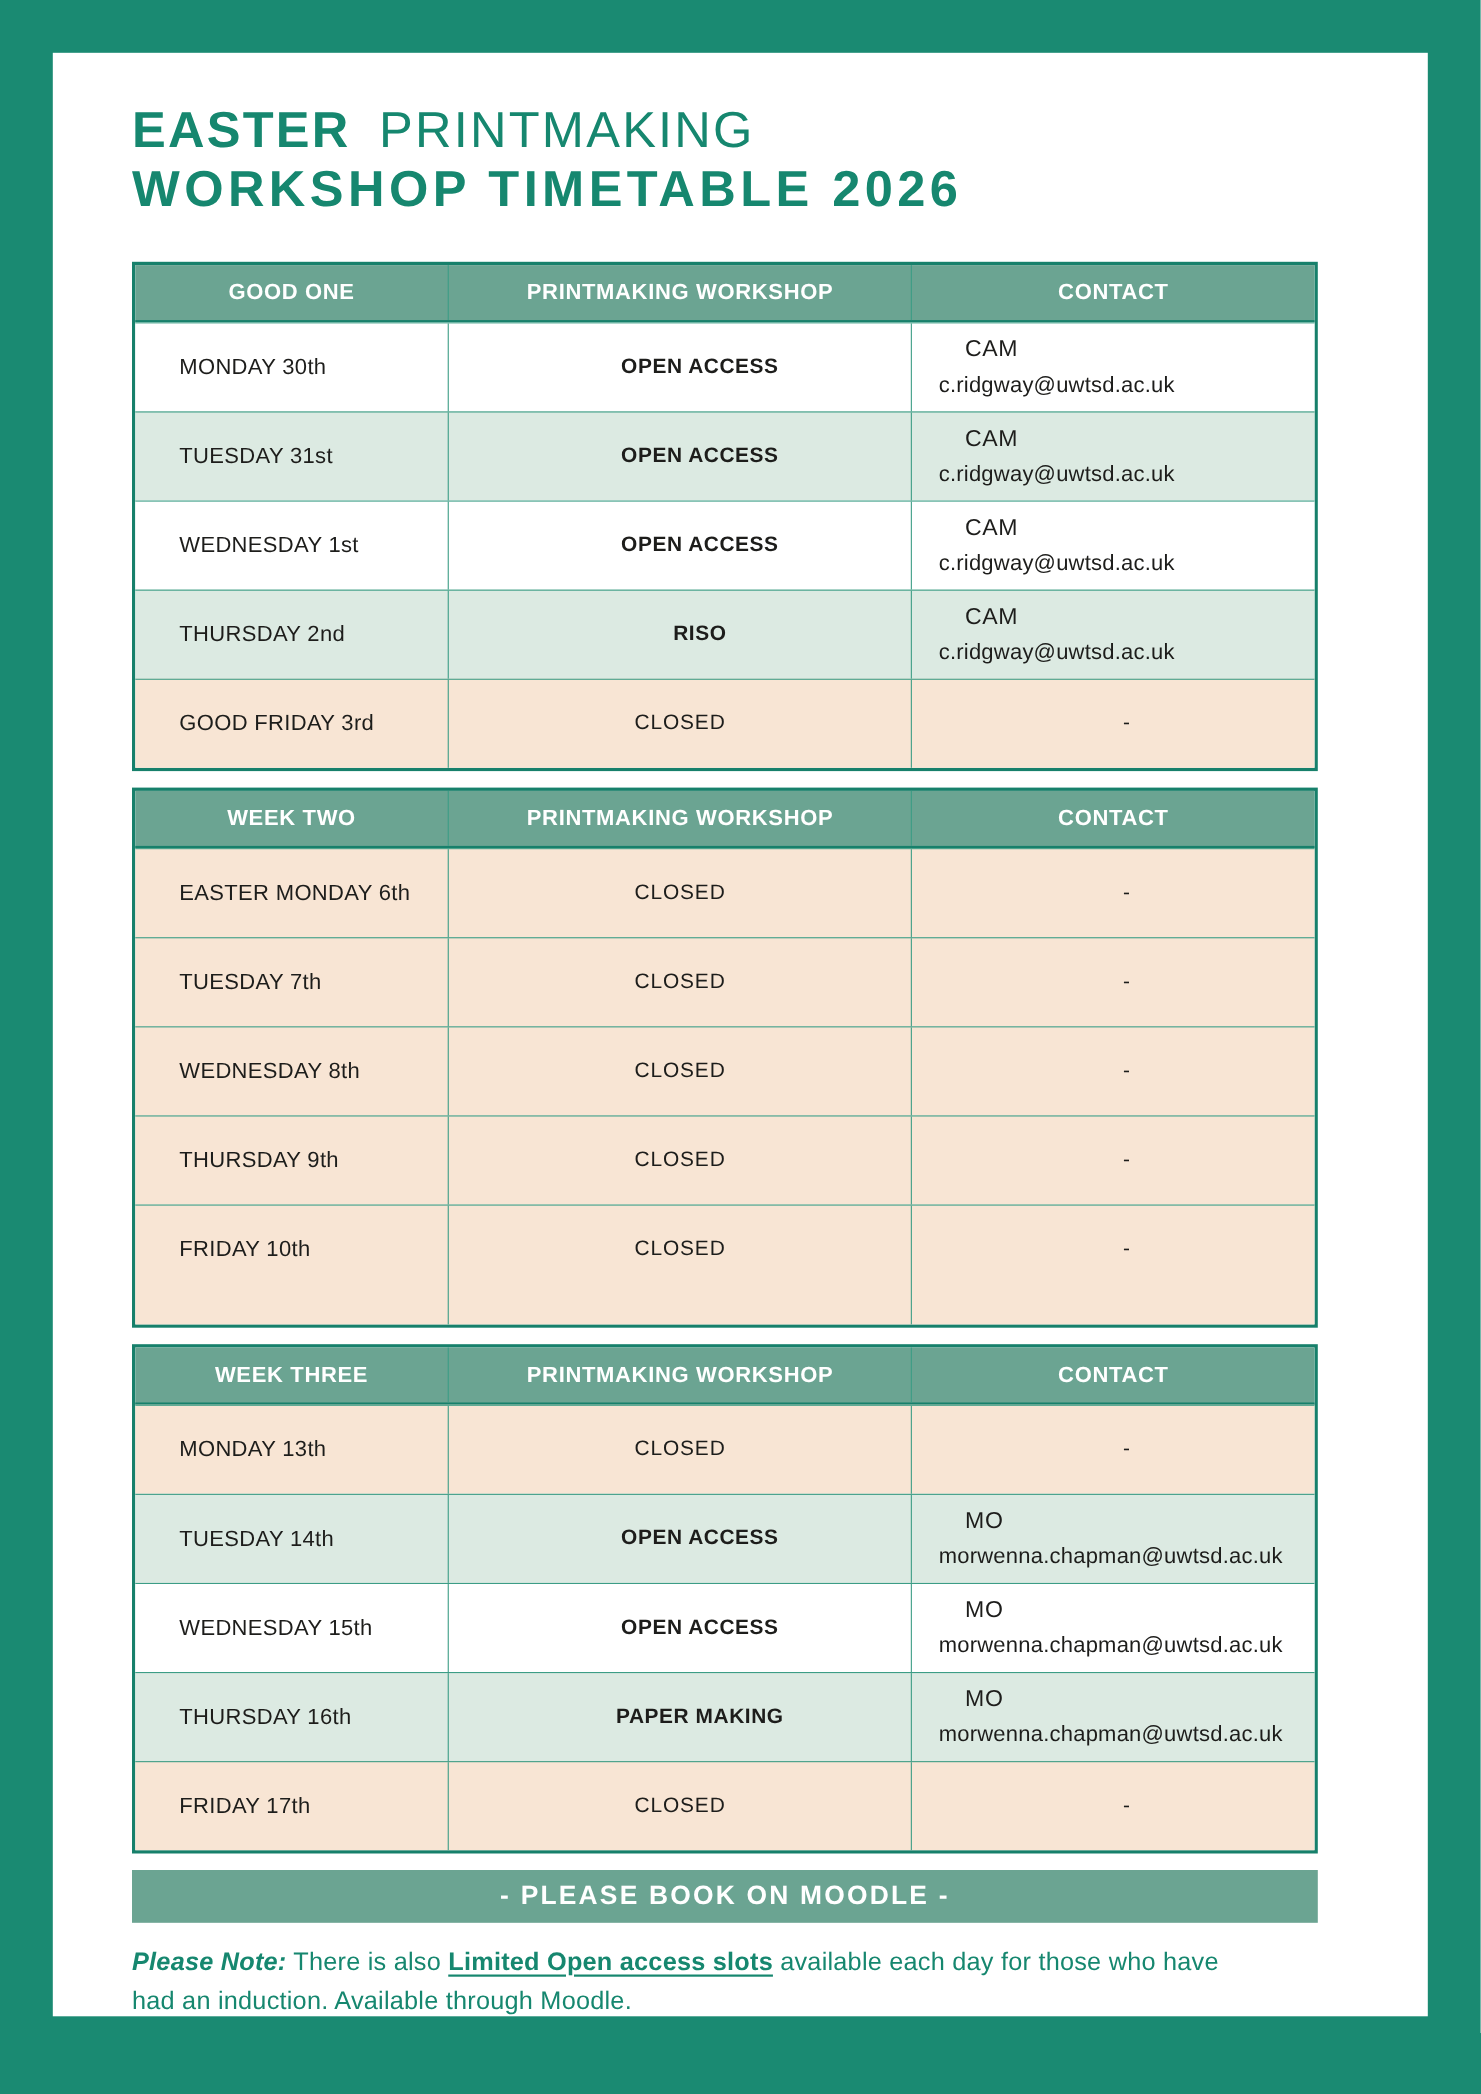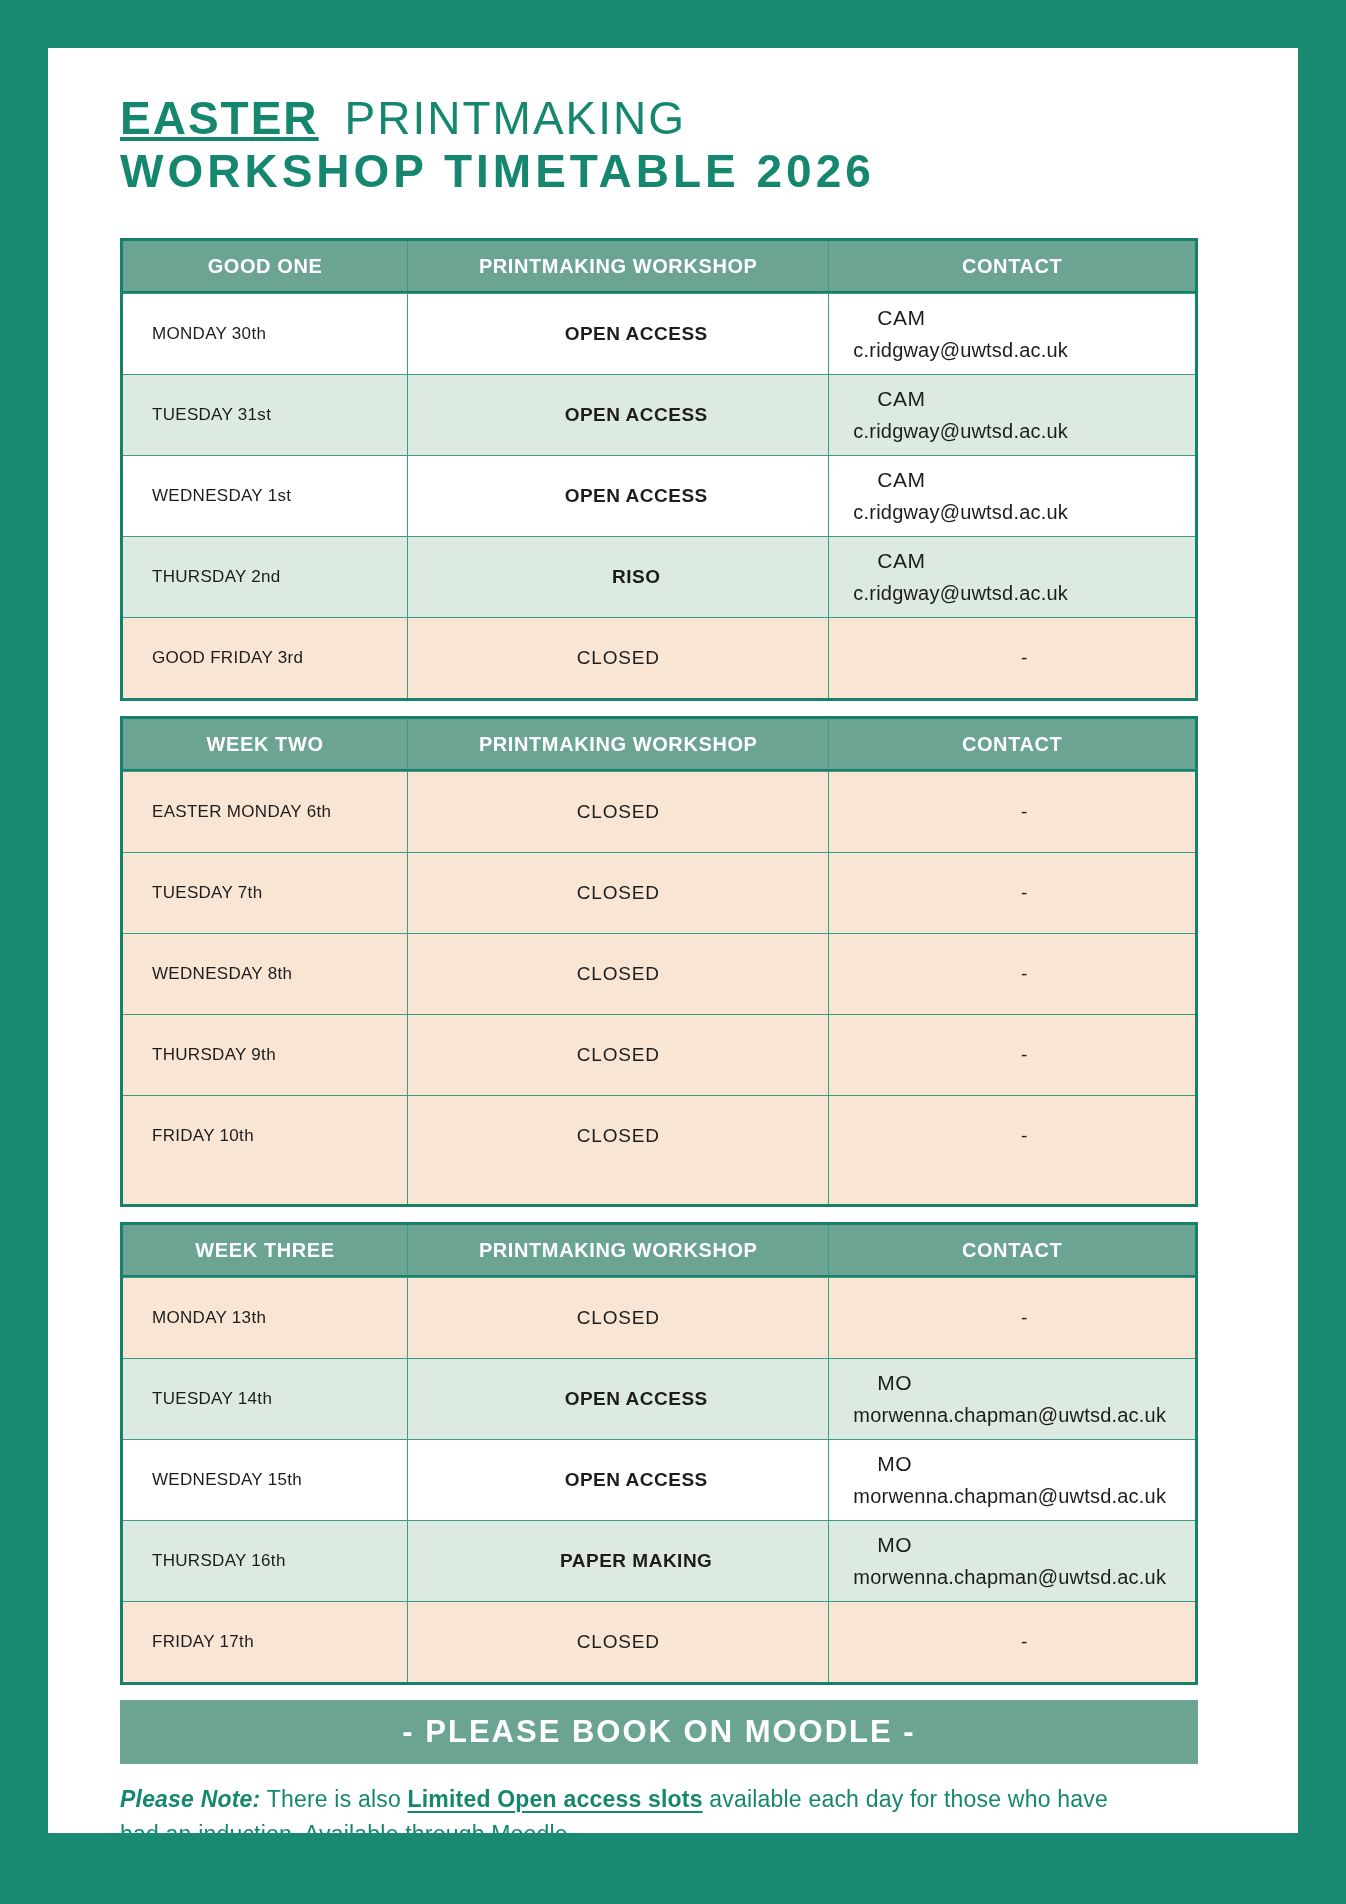--- a/index.html
+++ b/index.html
@@ -30,21 +30,21 @@
     margin-left:72px;
     width:1078px;
   }
   
   .title{
     margin-top:44px;
     color:var(--accent);
     font-size:46px;
     line-height:53px;
   }
-  .title .line1 .t-strong{font-weight:bold;letter-spacing:2px;text-decoration:underline;}
+  .title .line1 .t-strong{font-weight:bold;letter-spacing:2px;}
   .title .line1 .t-light{font-weight:normal;letter-spacing:2px;margin-left:26px;}
   .title .line2{font-weight:bold;letter-spacing:4px;}
   
   #tables{margin-top:40px;}
   .tt-table{
     border:3px solid var(--tbl-border);
     margin-bottom:15px;
     background:#fff;
   }
   .tt-row{
@@ -69,22 +69,22 @@
     color:#ffffff;
     font-weight:bold;
     font-size:20px;
     letter-spacing:0.6px;
   }
   .tone-white{background:#ffffff;}
   .tone-green{background:var(--green);}
   .tone-peach{background:var(--peach);}
   .tall .tt-cell{min-height:108px;padding-bottom:28px;}
   .day{
-    padding-left:29px;
-    font-size:17px;
+    padding-left:40px;
+    font-size:20px;
     color:var(--ink);
     letter-spacing:0.3px;
   }
   .workshop{
     justify-content:center;
     font-size:19px;
     color:var(--ink);
     letter-spacing:0.8px;
   }
   .workshop.strong{font-weight:bold;letter-spacing:0.5px;padding-left:36px;}
@@ -99,28 +99,28 @@
   .contact-email{font-size:20px;color:var(--ink);letter-spacing:0.2px;}
   .contact-dash{
     align-self:stretch;
     text-align:center;
     font-size:19px;
     color:var(--ink);
   }
   
   .banner{
     margin-top:0px;
-    height:64px;
+    height:48px;
     background:var(--header-bg);
     display:flex;
     align-items:center;
     justify-content:center;
     color:#ffffff;
     font-weight:bold;
-    font-size:31px;
+    font-size:24px;
     letter-spacing:2px;
   }
   
   .note{
     margin-top:18px;
     max-width:990px;
     color:var(--accent);
     font-size:23px;
     line-height:35px;
     letter-spacing:0.2px;

